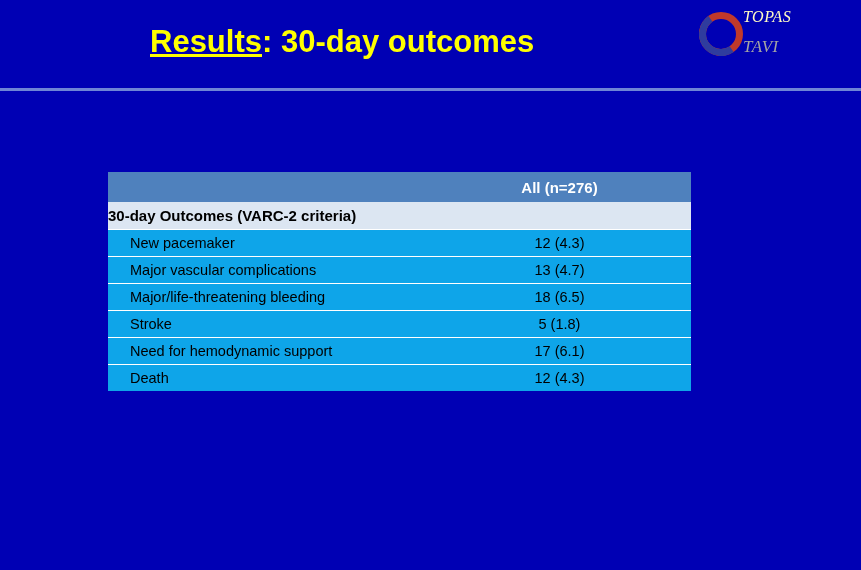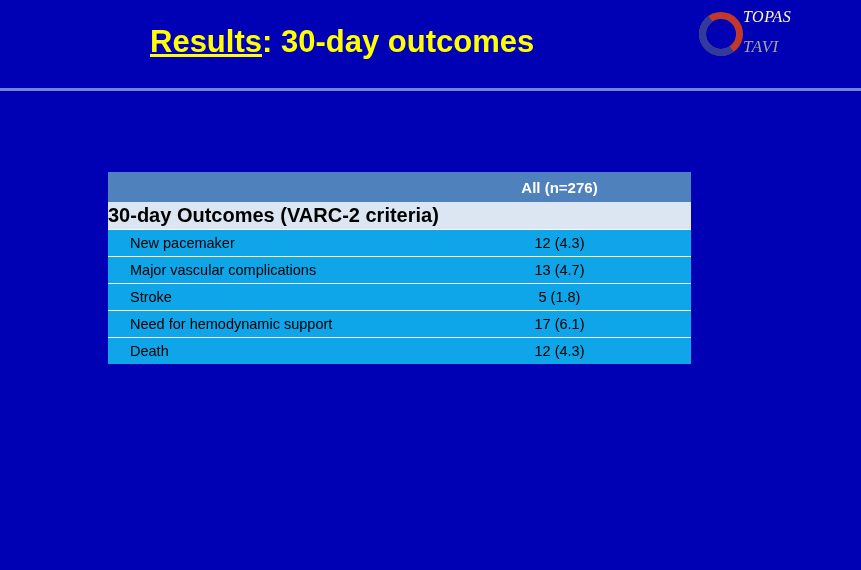--- a/index.html
+++ b/index.html
@@ -134,21 +134,21 @@
   .hdr-value {
     width: 263px;
     text-align: center;
   }
   .section-row td {
     background: #dce6f2;
     color: #000000;
     font-weight: bold;
     height: 27px;
     padding-left: 8px;
-    font-size: 20px;
+    font-size: 15px;
     border-bottom: 1px solid #ffffff;
   }
   .data-row td {
     background: #0ea5e9;
     color: #000000;
     height: 26px;
     font-size: 14.5px;
     border-bottom: 1px solid #ffffff;
   }
   .data-row td.label {
@@ -192,20 +192,24 @@
       </tr>
       <tr class="data-row">
         <td class="label">New pacemaker</td>
         <td class="value">12 (4.3)</td>
       </tr>
       <tr class="data-row">
         <td class="label">Major vascular complications</td>
         <td class="value">13 (4.7)</td>
       </tr>
       <tr class="data-row">
+        <td class="label">Major/life-threatening bleeding</td>
+        <td class="value">18 (6.5)</td>
+      </tr>
+      <tr class="data-row">
         <td class="label">Stroke</td>
         <td class="value">5 (1.8)</td>
       </tr>
       <tr class="data-row">
         <td class="label">Need for hemodynamic support</td>
         <td class="value">17 (6.1)</td>
       </tr>
       <tr class="data-row">
         <td class="label">Death</td>
         <td class="value">12 (4.3)</td>

